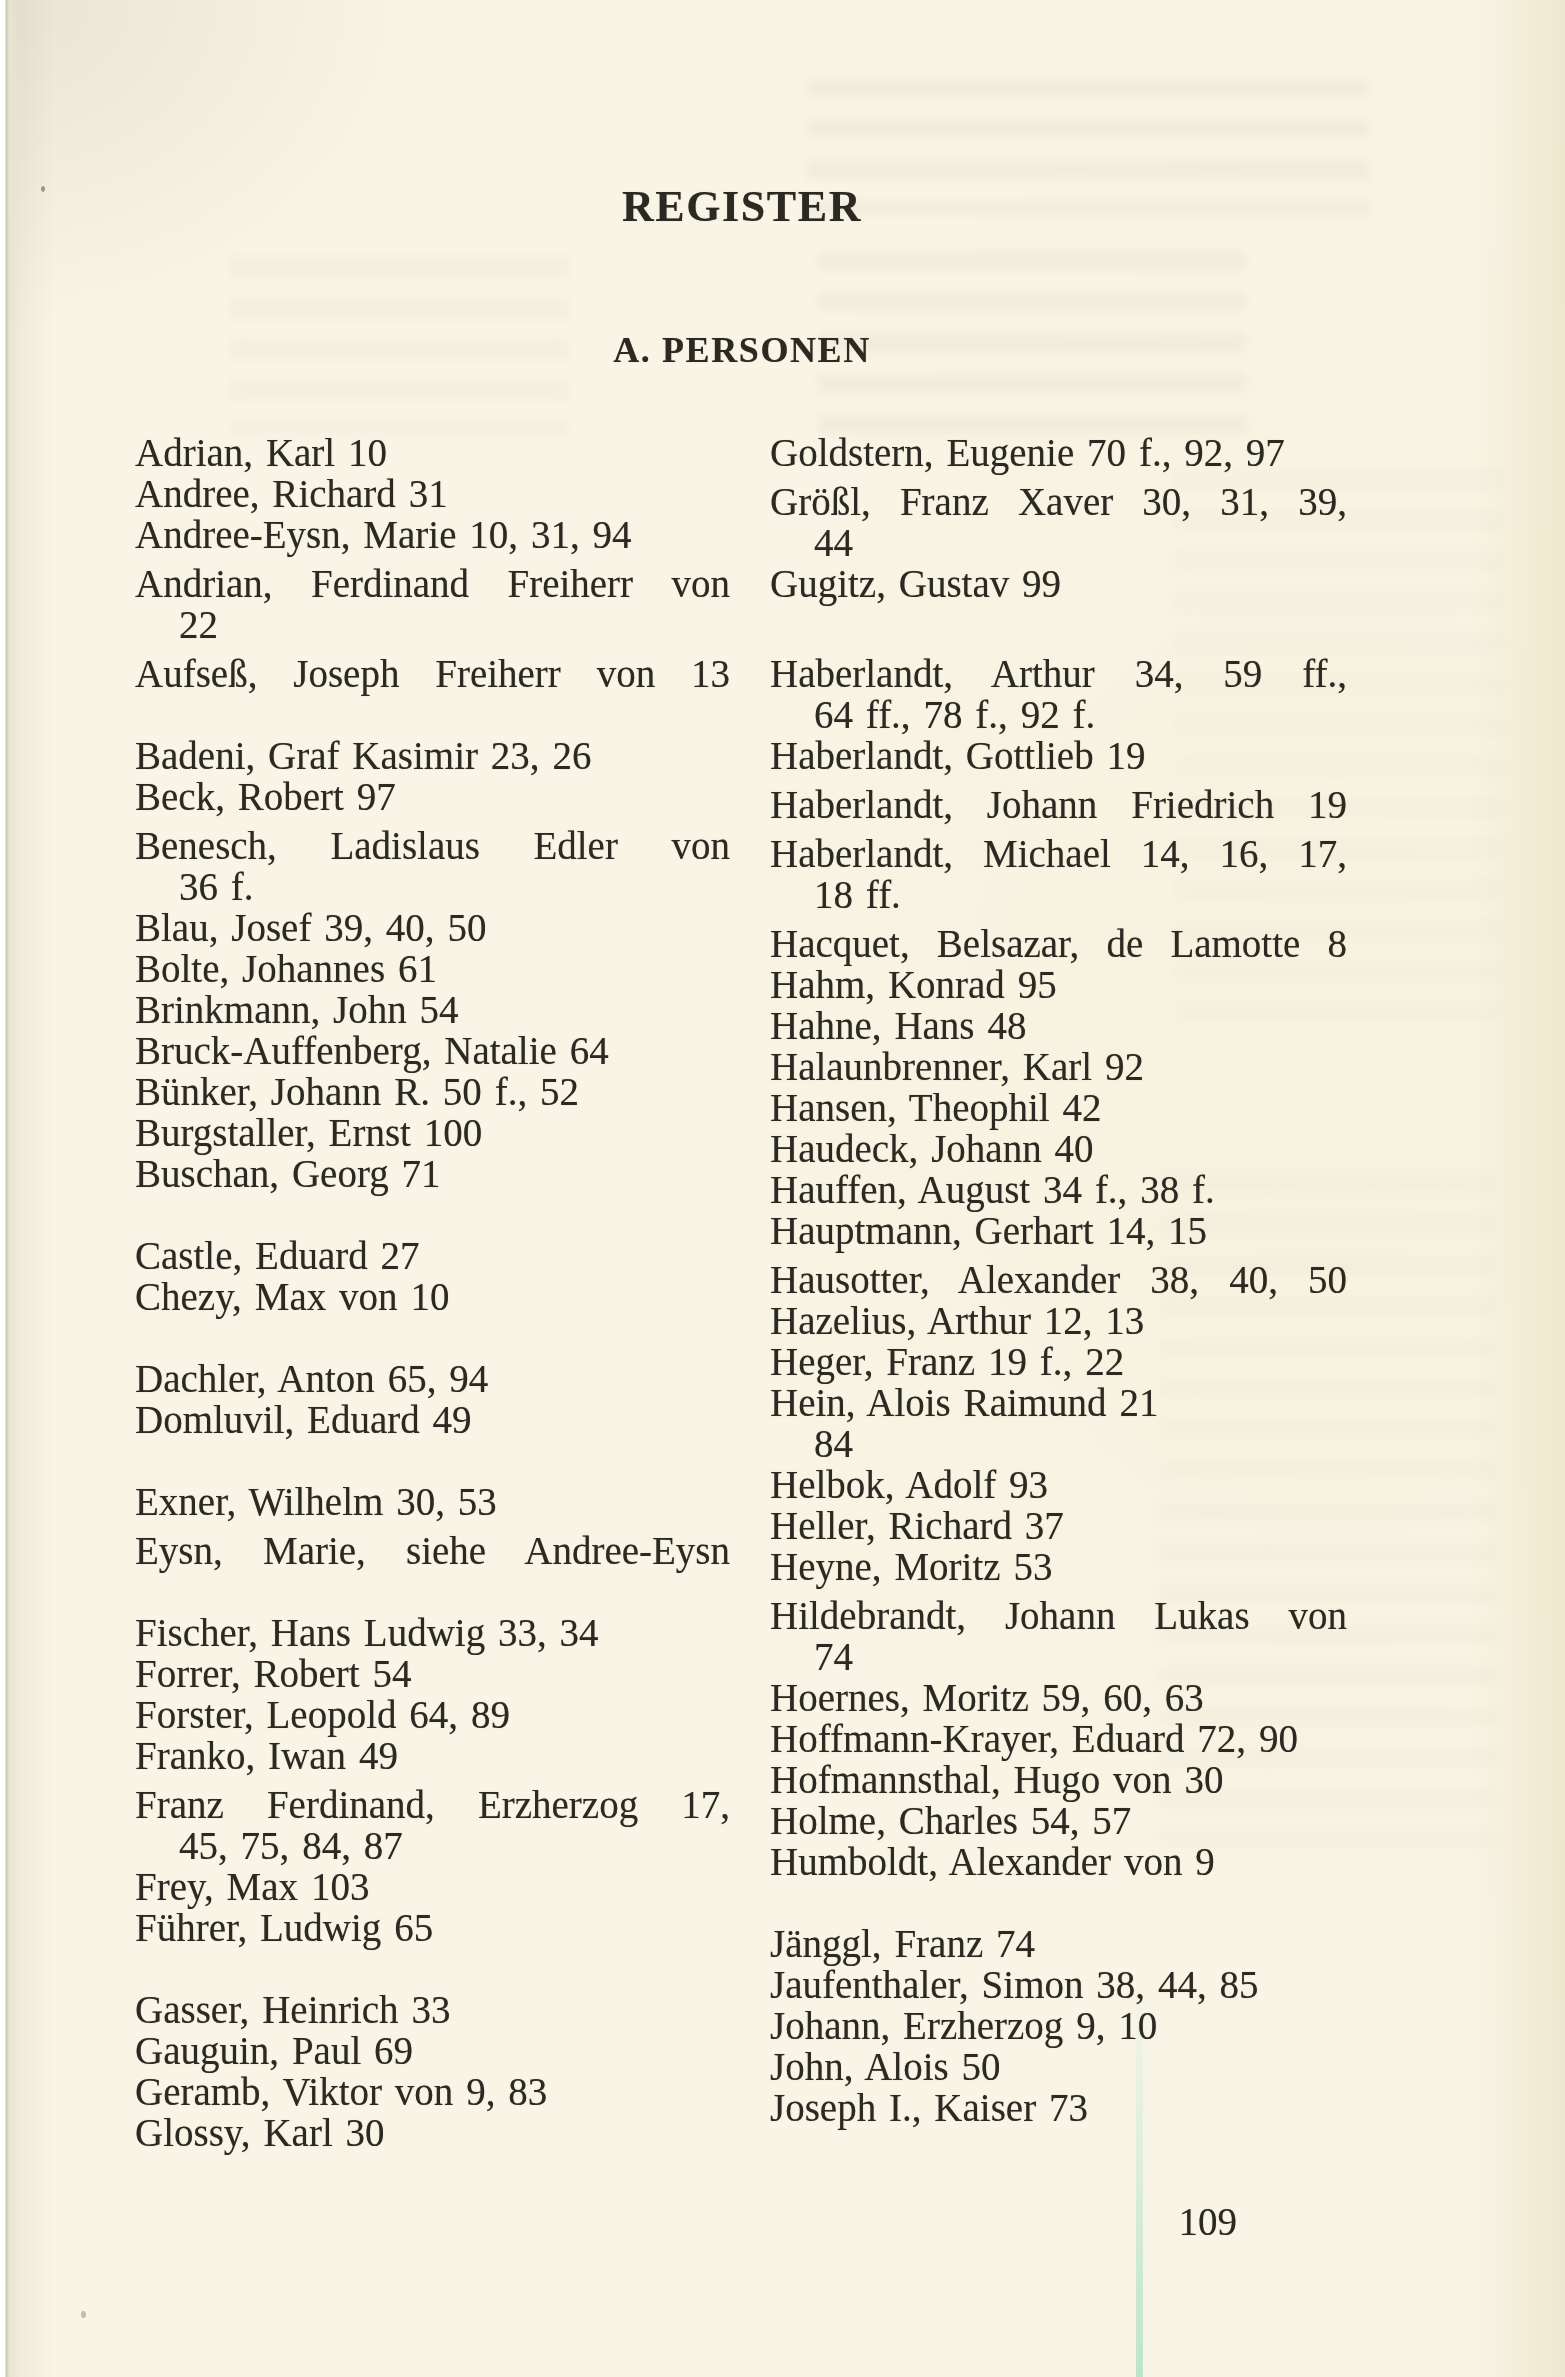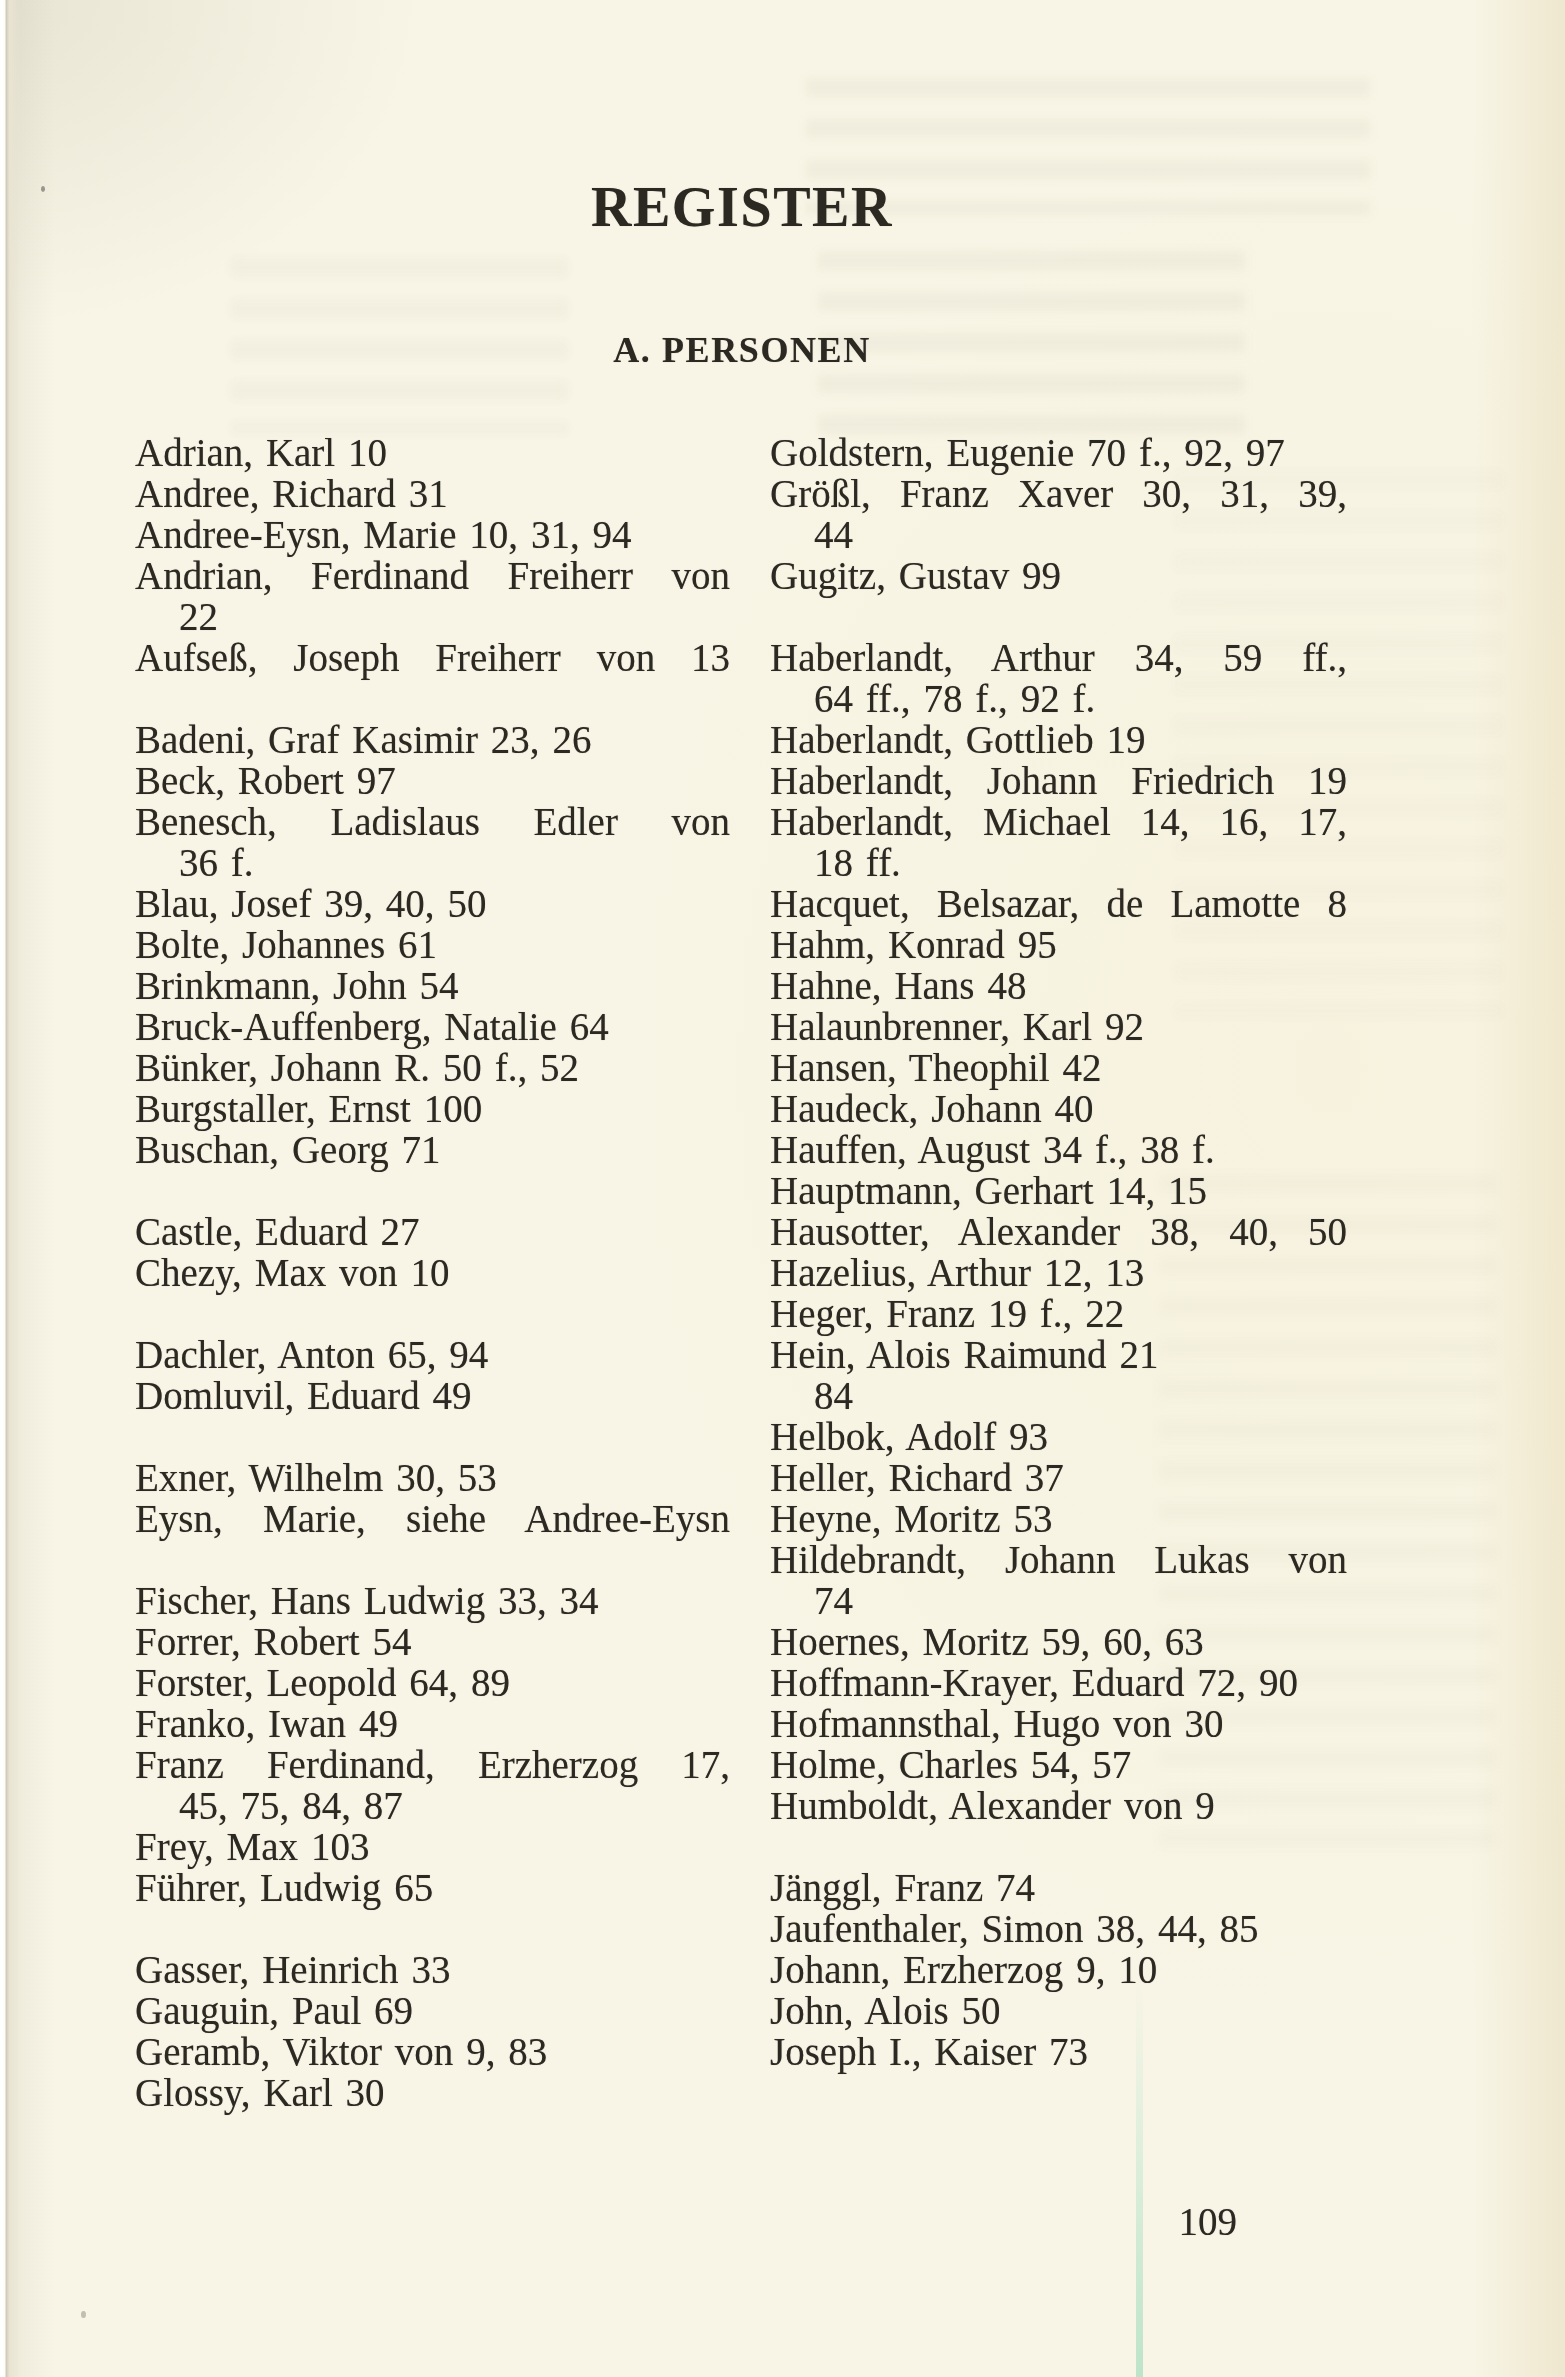--- a/index.html
+++ b/index.html
@@ -29,32 +29,32 @@
   }
   .bleed-line{
     position:absolute;left:1136px;top:1981px;width:7px;height:397px;pointer-events:none;
     background:linear-gradient(180deg, rgba(199,233,209,0) 0%, rgba(199,233,209,0.55) 45%, rgba(183,226,198,0.9) 100%);
   }
   .speck{position:absolute;background:rgba(70,66,55,0.5);border-radius:50%;}
   
   .ink{color:#2c2923;text-shadow:0 0 0.8px rgba(44,41,35,0.45);}
   .page-title{
     position:absolute;left:0;top:182px;width:1484px;text-align:center;
-    font-size:56px;font-weight:700;letter-spacing:1.6px;line-height:50px;white-space:nowrap;
+    font-size:44px;font-weight:700;letter-spacing:1.6px;line-height:50px;white-space:nowrap;
   }
   .section-heading{
     position:absolute;left:0;top:328px;width:1484px;text-align:center;
     font-size:36px;font-weight:700;letter-spacing:1.6px;line-height:44px;white-space:nowrap;
   }
   .index-col{position:absolute;top:432px;font-size:39px;word-spacing:3.1px;}
   .col-left{left:135px;width:595px;}
   .col-right{left:770px;width:577px;}
   .line{height:41px;line-height:41px;}
   .entry{white-space:nowrap;}
-  .entry-justify{white-space:normal;text-align:justify;text-align-last:justify;}
+  .entry-justify{white-space:normal;text-align:justify;text-align-last:justify;margin-top:8px;}
   .cont{white-space:nowrap;padding-left:44px;}
   .blank{}
   .page-number{
     position:absolute;left:1112px;top:2201px;width:125px;text-align:right;
     font-size:39px;line-height:41px;white-space:nowrap;
   }
 </style>
 </head>
 <body>
 

